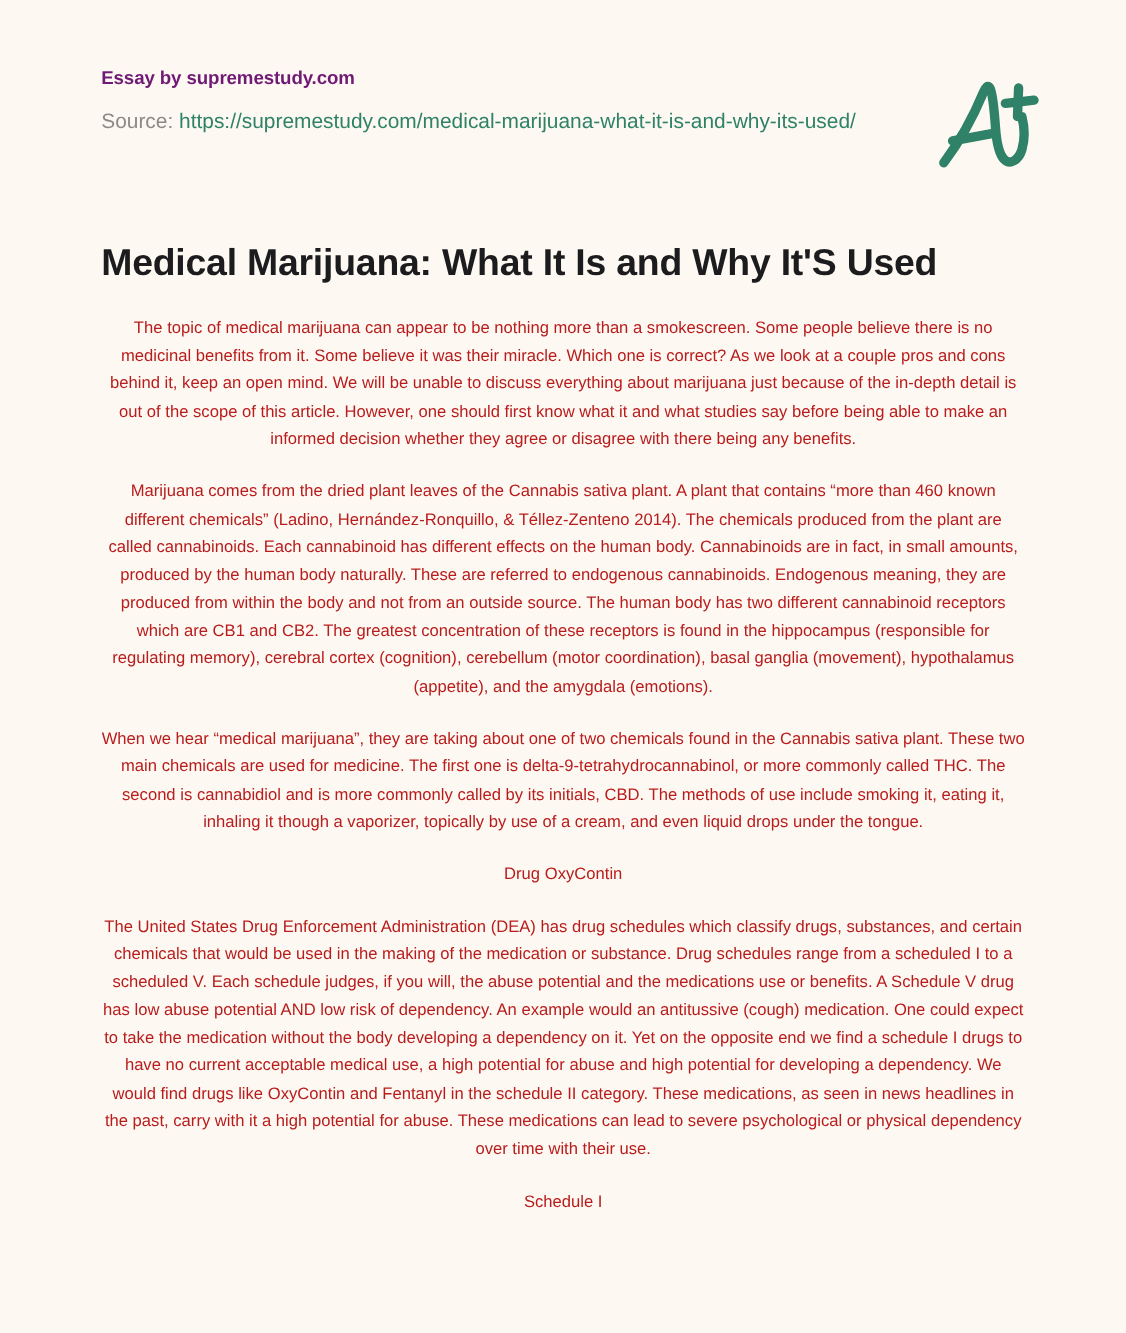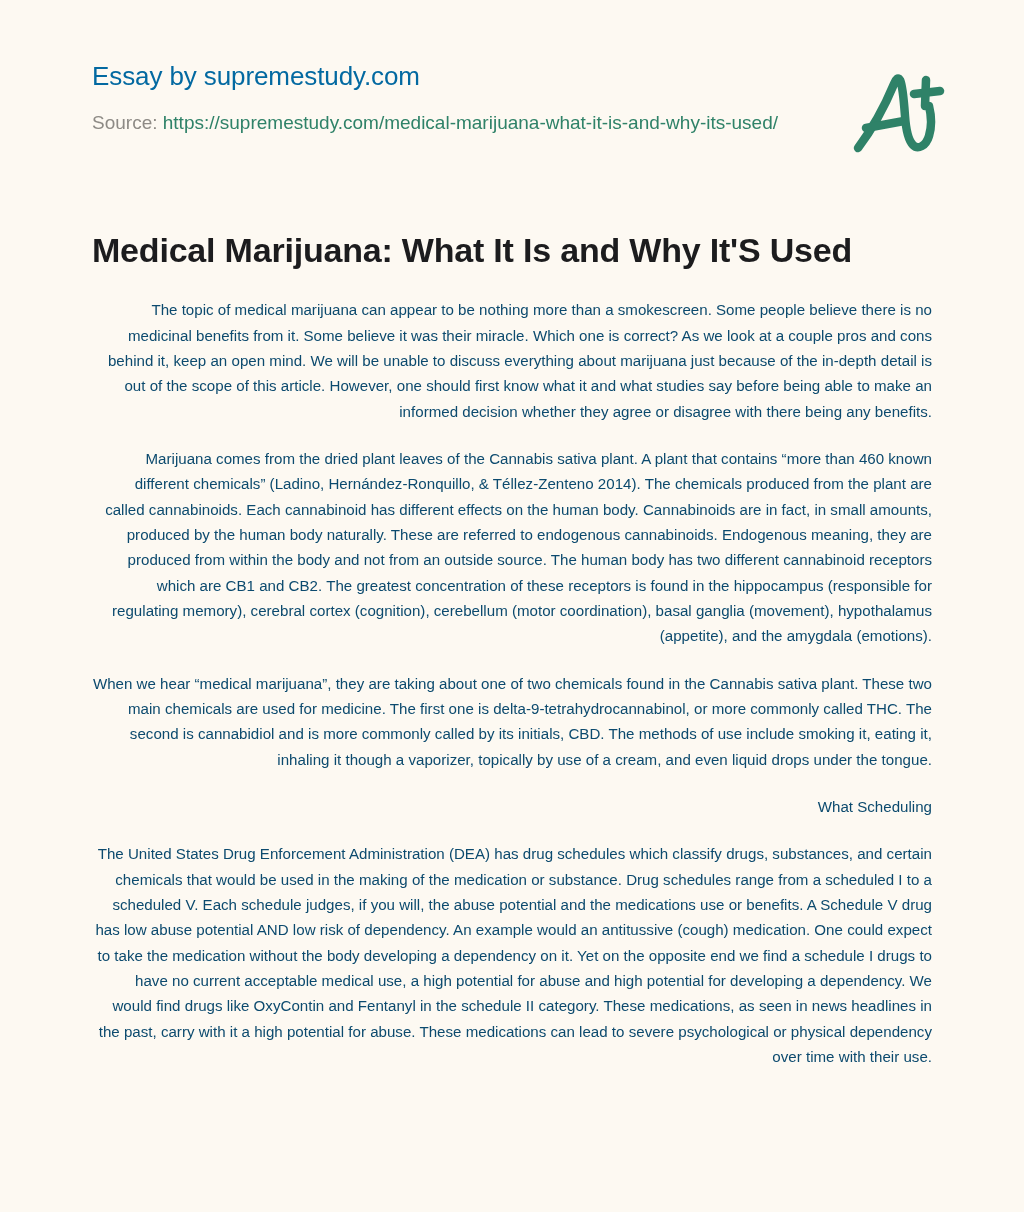--- a/index.html
+++ b/index.html
@@ -22,23 +22,23 @@
     box-sizing: border-box;
     padding: 0 92px;
   }
 
   
   .site-header {
     position: relative;
     padding-top: 60px;
   }
   .essay-by {
-    font-size: 26px;
-    font-weight: normal;
-    color: #0369a1;
+    font-size: 17px;
+    font-weight: bold;
+    color: #701a75;
     letter-spacing: -0.1px;
     line-height: 1.3;
     margin: 0;
   }
   .source-line {
     margin-top: 16px;
     font-size: 19px;
     color: #8d8a85;
     letter-spacing: 0px;
     line-height: 1.35;
@@ -71,22 +71,22 @@
   }
 
   
   .article-body {
     padding-top: 26px;
   }
   .article-body p {
     margin: 0 0 22px 0;
     font-size: 15.1px;
     line-height: 1.68;
-    color: #0c4a6e;
-    text-align: right;
+    color: #b91c1c;
+    text-align: center;
     letter-spacing: 0.01px;
   }
   .article-body p.subhead {
     margin-bottom: 22px;
   }
 </style>
 </head>
 <body>
 
 <div class="page">
@@ -109,17 +109,18 @@
       </g>
     </svg>
   </div>
 
   <h1 class="article-title">Medical Marijuana: What It Is and Why It'S Used</h1>
 
   <div class="article-body">
     <p>The topic of medical marijuana can appear to be nothing more than a smokescreen. Some people believe there is no medicinal benefits from it. Some believe it was their miracle. Which one is correct? As we look at a couple pros and cons behind it, keep an open mind. We will be unable to discuss everything about marijuana just because of the in-depth detail is out of the scope of this article. However, one should first know what it and what studies say before being able to make an informed decision whether they agree or disagree with there being any benefits.</p>
     <p>Marijuana comes from the dried plant leaves of the Cannabis sativa plant. A plant that contains “more than 460 known different chemicals” (Ladino, Hernández-Ronquillo, &amp; Téllez-Zenteno 2014). The chemicals produced from the plant are called cannabinoids. Each cannabinoid has different effects on the human body. Cannabinoids are in fact, in small amounts, produced by the human body naturally. These are referred to endogenous cannabinoids. Endogenous meaning, they are produced from within the body and not from an outside source. The human body has two different cannabinoid receptors which are CB1 and CB2. The greatest concentration of these receptors is found in the hippocampus (responsible for regulating memory), cerebral cortex (cognition), cerebellum (motor coordination), basal ganglia (movement), hypothalamus (appetite), and the amygdala (emotions).</p>
     <p>When we hear “medical marijuana”, they are taking about one of two chemicals found in the Cannabis sativa plant. These two main chemicals are used for medicine. The first one is delta-9-tetrahydrocannabinol, or more commonly called THC. The second is cannabidiol and is more commonly called by its initials, CBD. The methods of use include smoking it, eating it, inhaling it though a vaporizer, topically by use of a cream, and even liquid drops under the tongue.</p>
-    <p class="subhead">What Scheduling</p>
+    <p class="subhead">Drug OxyContin</p>
     <p>The United States Drug Enforcement Administration (DEA) has drug schedules which classify drugs, substances, and certain chemicals that would be used in the making of the medication or substance. Drug schedules range from a scheduled I to a scheduled V. Each schedule judges, if you will, the abuse potential and the medications use or benefits. A Schedule V drug has low abuse potential AND low risk of dependency. An example would an antitussive (cough) medication. One could expect to take the medication without the body developing a dependency on it. Yet on the opposite end we find a schedule I drugs to have no current acceptable medical use, a high potential for abuse and high potential for developing a dependency. We would find drugs like OxyContin and Fentanyl in the schedule II category. These medications, as seen in news headlines in the past, carry with it a high potential for abuse. These medications can lead to severe psychological or physical dependency over time with their use.</p>
+    <p class="subhead">Schedule I</p>
   </div>
 
 </div>
 
 </body></html>

